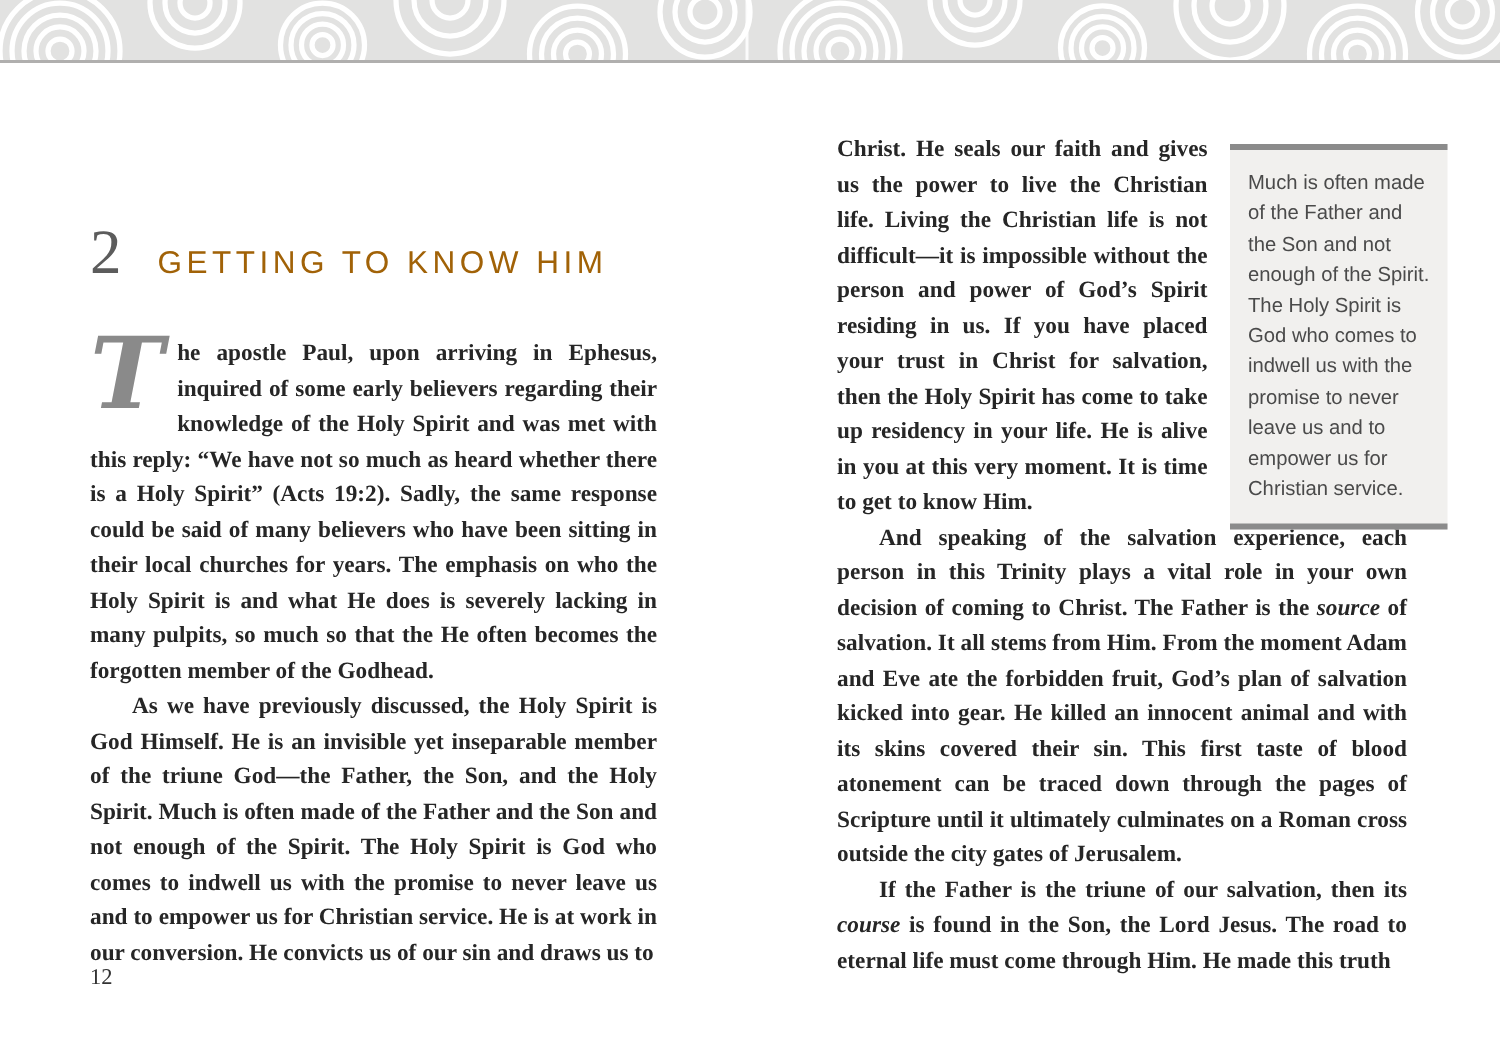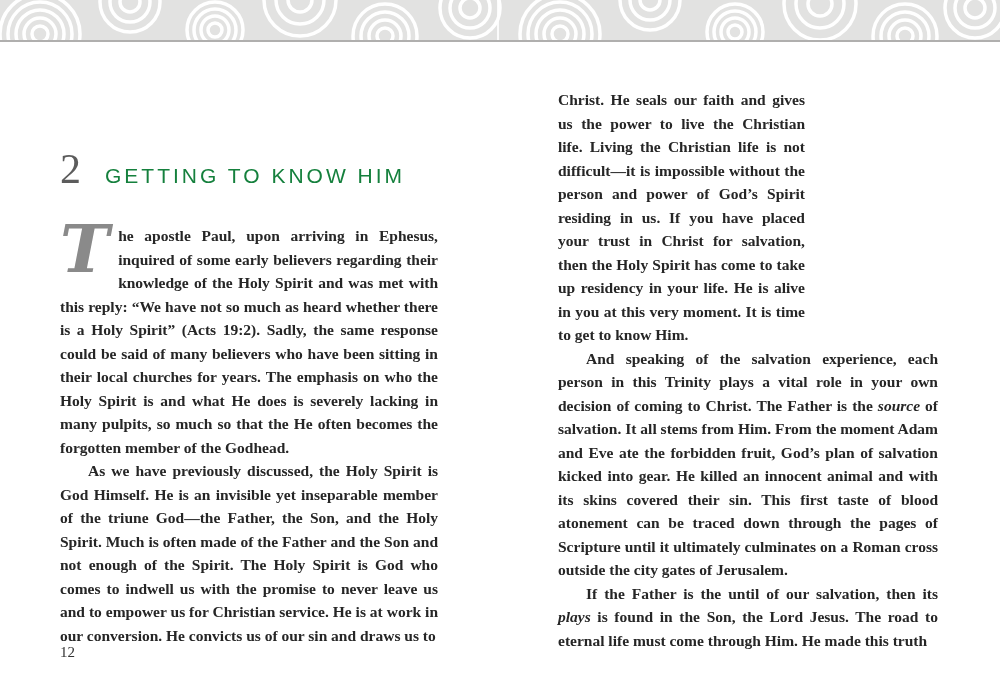--- a/index.html
+++ b/index.html
@@ -42,21 +42,21 @@
     font-family: "Liberation Serif", serif;
     font-size: 42px;
     color: #5c5c5c;
     line-height: 1;
   }
   .chapter-title {
     font-family: "Liberation Sans", sans-serif;
     font-weight: 300;
     font-size: 21px;
     letter-spacing: 3px;
-    color: #15803d;
+    color: #a16207;
     margin-top: 18px;
   }
   .body-text {
     font-size: 15.5px;
     line-height: 23.5px;
     color: #262626;
     text-align: justify;
   }
   .body-text p { margin: 0; font-weight: bold; }
   .indent { text-indent: 28px; }
@@ -193,22 +193,25 @@
       <span class="chapter-num">2</span>
       <span class="chapter-title">GETTING TO KNOW HIM</span>
     </div>
     <div class="body-text">
       <p><span class="drop-cap">T</span><span>he apostle Paul, upon arriving in Ephesus, inquired of some early believers regarding their knowledge of the Holy Spirit and was met with this reply: “We have not so much as heard whether there is a Holy Spirit” (Acts 19:2). Sadly, the same response could be said of many believers who have been sitting in their local churches for years. The emphasis on who the Holy Spirit is and what He does is severely lacking in many pulpits, so much so that the He often becomes the forgotten member of the Godhead.</span></p>
       <p class="indent">As we have previously discussed, the Holy Spirit is God Himself. He is an invisible yet inseparable member of the triune God—the Father, the Son, and the Holy Spirit. Much is often made of the Father and the Son and not enough of the Spirit. The Holy Spirit is God who comes to indwell us with the promise to never leave us and to empower us for Christian service. He is at work in our conversion. He convicts us of our sin and draws us to</p>
     </div>
   </div>
 
   <div class="right-page">
+    <div class="pullquote">
+      <span>Much is often made of the Father and the Son and not enough of the Spirit. The Holy Spirit is God who comes to indwell us with the promise to never leave us and to empower us for Christian service.</span>
+    </div>
     <div class="body-text">
       <p class="narrow">Christ. He seals our faith and gives us the power to live the Christian life. Living the Christian life is not difficult—it is impossible without the person and power of God’s Spirit residing in us. If you have placed your trust in Christ for salvation, then the Holy Spirit has come to take up residency in your life. He is alive in you at this very moment. It is time to get to know Him.</p>
       <p class="indent"><span>And speaking of the salvation experience, each person in this Trinity plays a vital role in your own decision of coming to Christ. The Father is the </span><em>source</em><span> of salvation. It all stems from Him. From the moment Adam and Eve ate the forbidden fruit, God’s plan of salvation kicked into gear. He killed an innocent animal and with its skins covered their sin. This first taste of blood atonement can be traced down through the pages of Scripture until it ultimately culminates on a Roman cross outside the city gates of Jerusalem.</span></p>
-      <p class="indent"><span>If the Father is the until of our salvation, then its </span><em>plays</em><span> is found in the Son, the Lord Jesus. The road to eternal life must come through Him. He made this truth</span></p>
+      <p class="indent"><span>If the Father is the triune of our salvation, then its </span><em>course</em><span> is found in the Son, the Lord Jesus. The road to eternal life must come through Him. He made this truth</span></p>
     </div>
   </div>
 
   <div class="page-num page-num-left">12</div>
 
 </div>
 
 </body></html>

